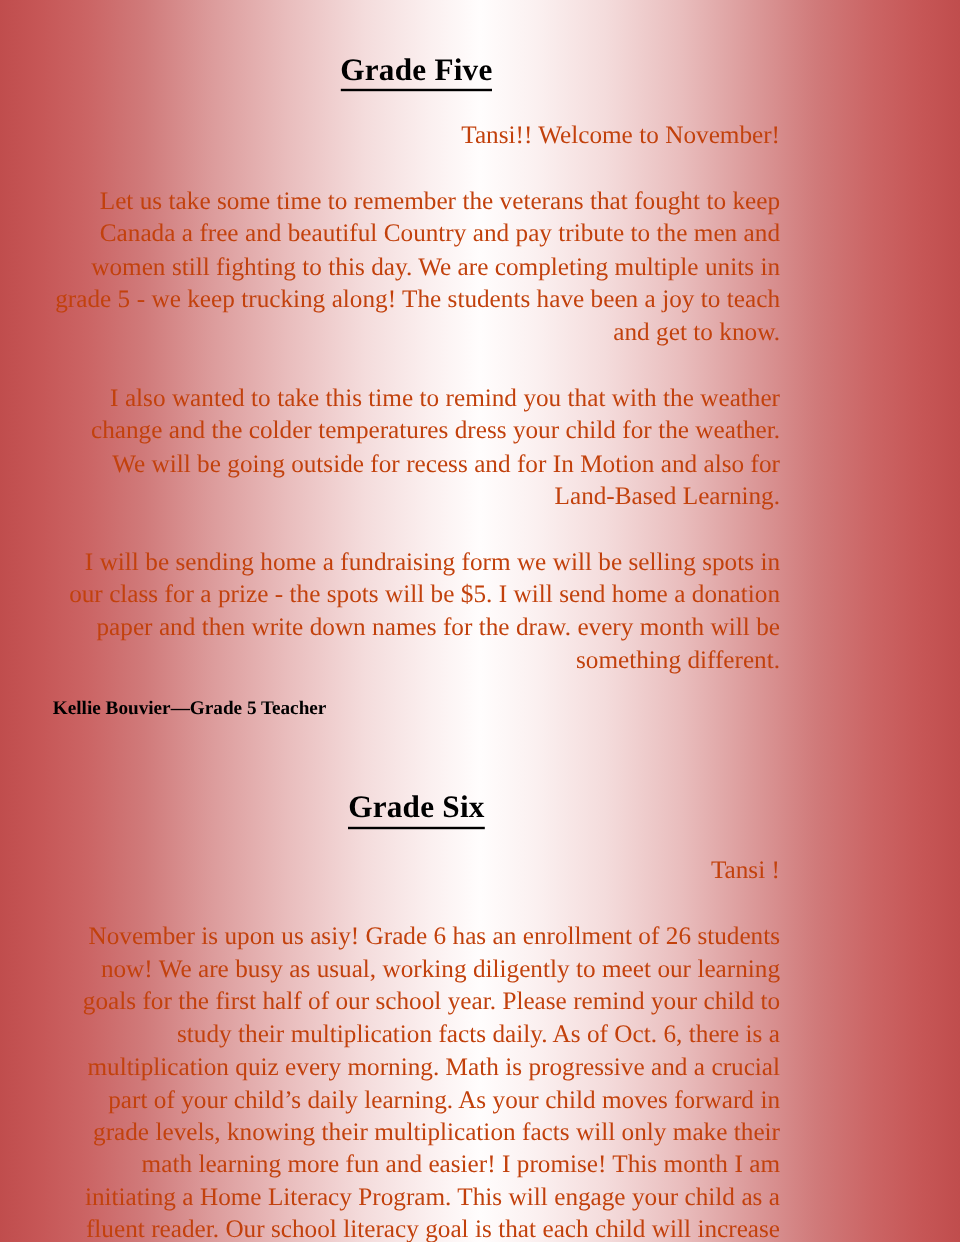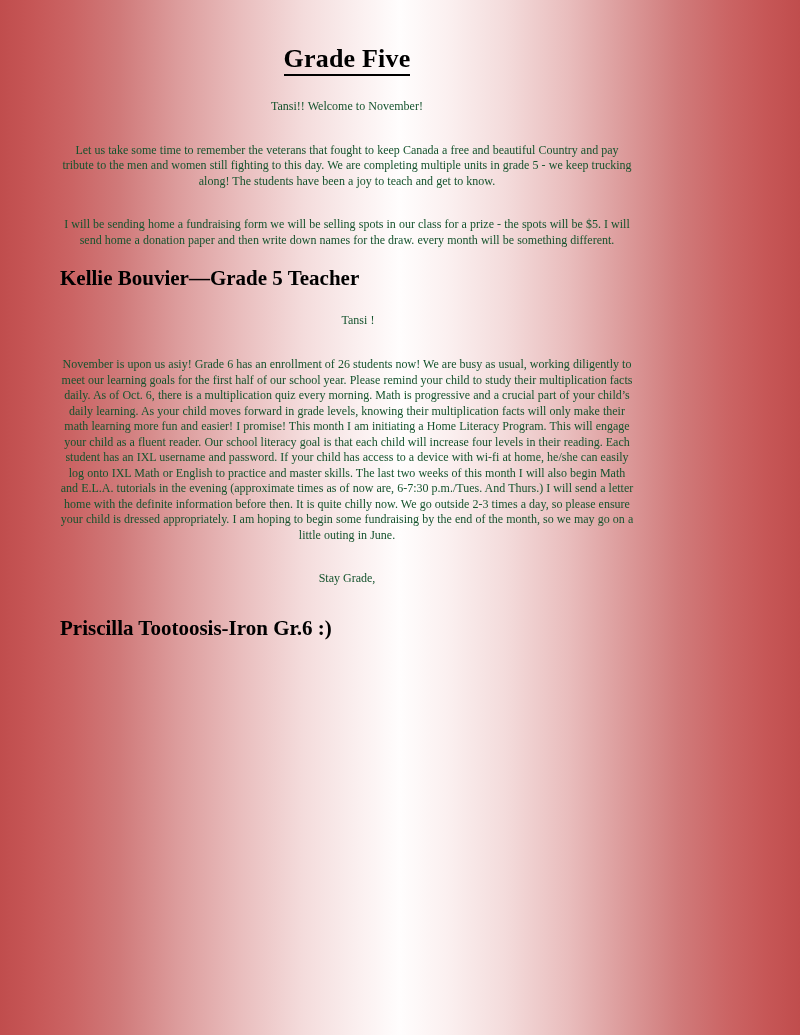--- a/index.html
+++ b/index.html
@@ -34,21 +34,21 @@
     );
     color: #1a1a1a;
     -webkit-font-smoothing: antialiased;
   }
 
   .page {
     position: relative;
     width: 694px;
     height: 1035px;
     box-sizing: border-box;
-    padding: 0 60px;
+    padding: 0 44px;
   }
 
   .section-heading {
     text-align: center;
     font-size: 26px;
     font-weight: bold;
     letter-spacing: 0.2px;
     color: #000;
     margin: 0;
     padding: 0;
@@ -61,43 +61,43 @@
   }
 
   .heading-grade-five {
     padding-top: 44px;
   }
   .heading-grade-six {
     padding-top: 57px;
   }
 
   .para {
-    font-size: 12px;
+    font-size: 21px;
     line-height: 1.295;
-    text-align: center;
+    text-align: right;
     margin: 0;
     padding: 0;
-    color: #14532d;
+    color: #c2410c;
     word-spacing: 0.1px;
   }
 
   .para + .para {
     margin-top: 28px;
   }
 
   .para-greeting {
     margin-top: 23px;
   }
   .para-greeting-six {
     margin-top: 21px;
     margin-left: 22px;
   }
 
   .signature {
-    font-size: 21px;
+    font-size: 16px;
     font-weight: bold;
     line-height: 1.295;
     margin: 0;
     padding: 0;
     color: #000;
   }
   .signature-five {
     margin-top: 17px;
   }
   .signature-six {
@@ -117,27 +117,31 @@
 <div class="page">
 
   <h1 class="section-heading heading-grade-five">
     <span class="heading-text">Grade Five</span>
   </h1>
 
   <p class="para para-greeting">Tansi!! Welcome to November!</p>
 
   <p class="para">Let us take some time to remember the veterans that fought to keep Canada a free and beautiful Country and pay tribute to the men and women still fighting to this day. We are completing multiple units in grade 5 - we keep trucking along! The students have been a joy to teach and get to know.</p>
 
+  <p class="para">I also wanted to take this time to remind you that with the weather change and the colder temperatures dress your child for the weather. We will be going outside for recess and for In Motion and also for Land-Based Learning.</p>
 
   <p class="para">I will be sending home a fundraising form we will be selling spots in our class for a prize - the spots will be $5. I will send home a donation paper and then write down names for the draw. every month will be something different.</p>
 
   <div class="signature signature-five">
     <span class="signature-line">Kellie Bouvier—Grade 5 Teacher</span>
   </div>
 
+  <h1 class="section-heading heading-grade-six">
+    <span class="heading-text">Grade Six</span>
+  </h1>
 
   <p class="para para-greeting-six">Tansi !</p>
 
   <p class="para">November is upon us asiy! Grade 6 has an enrollment of 26 students now! We are busy as usual, working diligently to meet our learning goals for the first half of our school year. Please remind your child to study their multiplication facts daily. As of Oct. 6, there is a multiplication quiz every morning. Math is progressive and a crucial part of your child’s daily learning. As your child moves forward in grade levels, knowing their multiplication facts will only make their math learning more fun and easier! I promise! This month I am initiating a Home Literacy Program. This will engage your child as a fluent reader. Our school literacy goal is that each child will increase four levels in their reading. Each student has an IXL username and password. If your child has access to a device with wi-fi at home, he/she can easily log onto IXL Math or English to practice and master skills. The last two weeks of this month I will also begin Math and E.L.A. tutorials in the evening (approximate times as of now are, 6-7:30 p.m./Tues. And Thurs.) I will send a letter home with the definite information before then. It is quite chilly now. We go outside 2-3 times a day, so please ensure your child is dressed appropriately. I am hoping to begin some fundraising by the end of the month, so we may go on a little outing in June.</p>
 
   <p class="para closing">Stay Grade,</p>
 
   <div class="signature signature-six">
     <span class="signature-line">Priscilla Tootoosis-Iron Gr.6 :)</span>
   </div>

